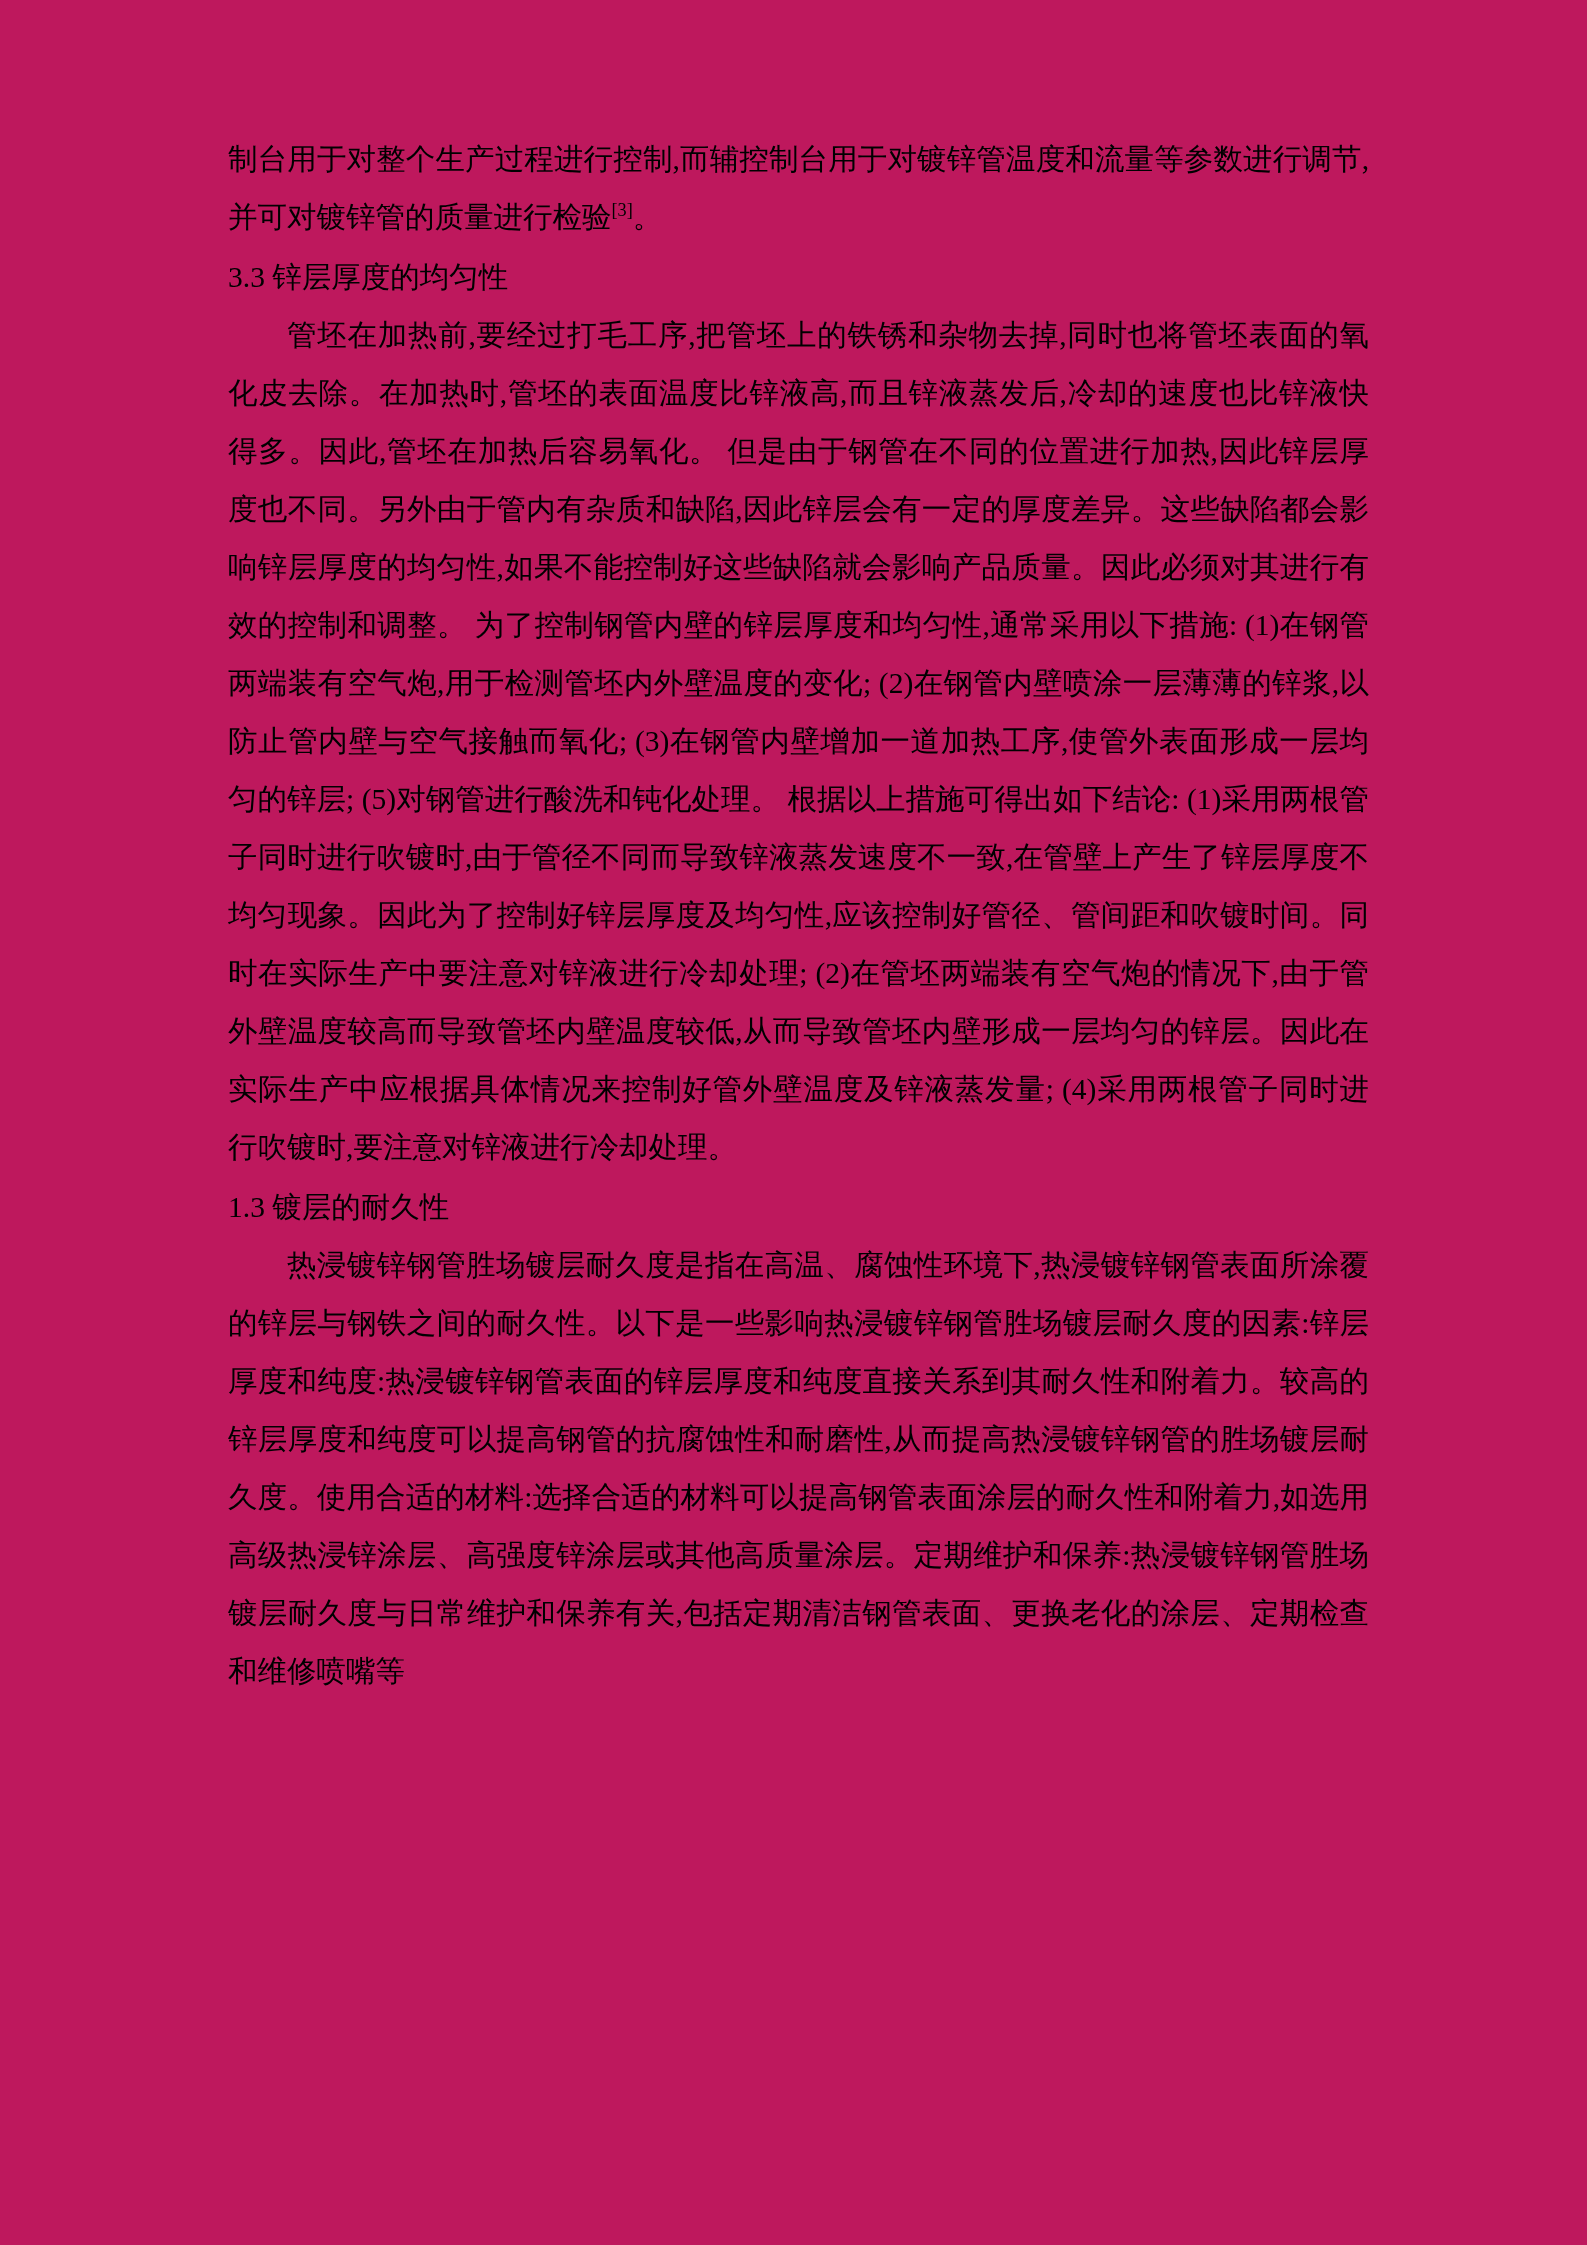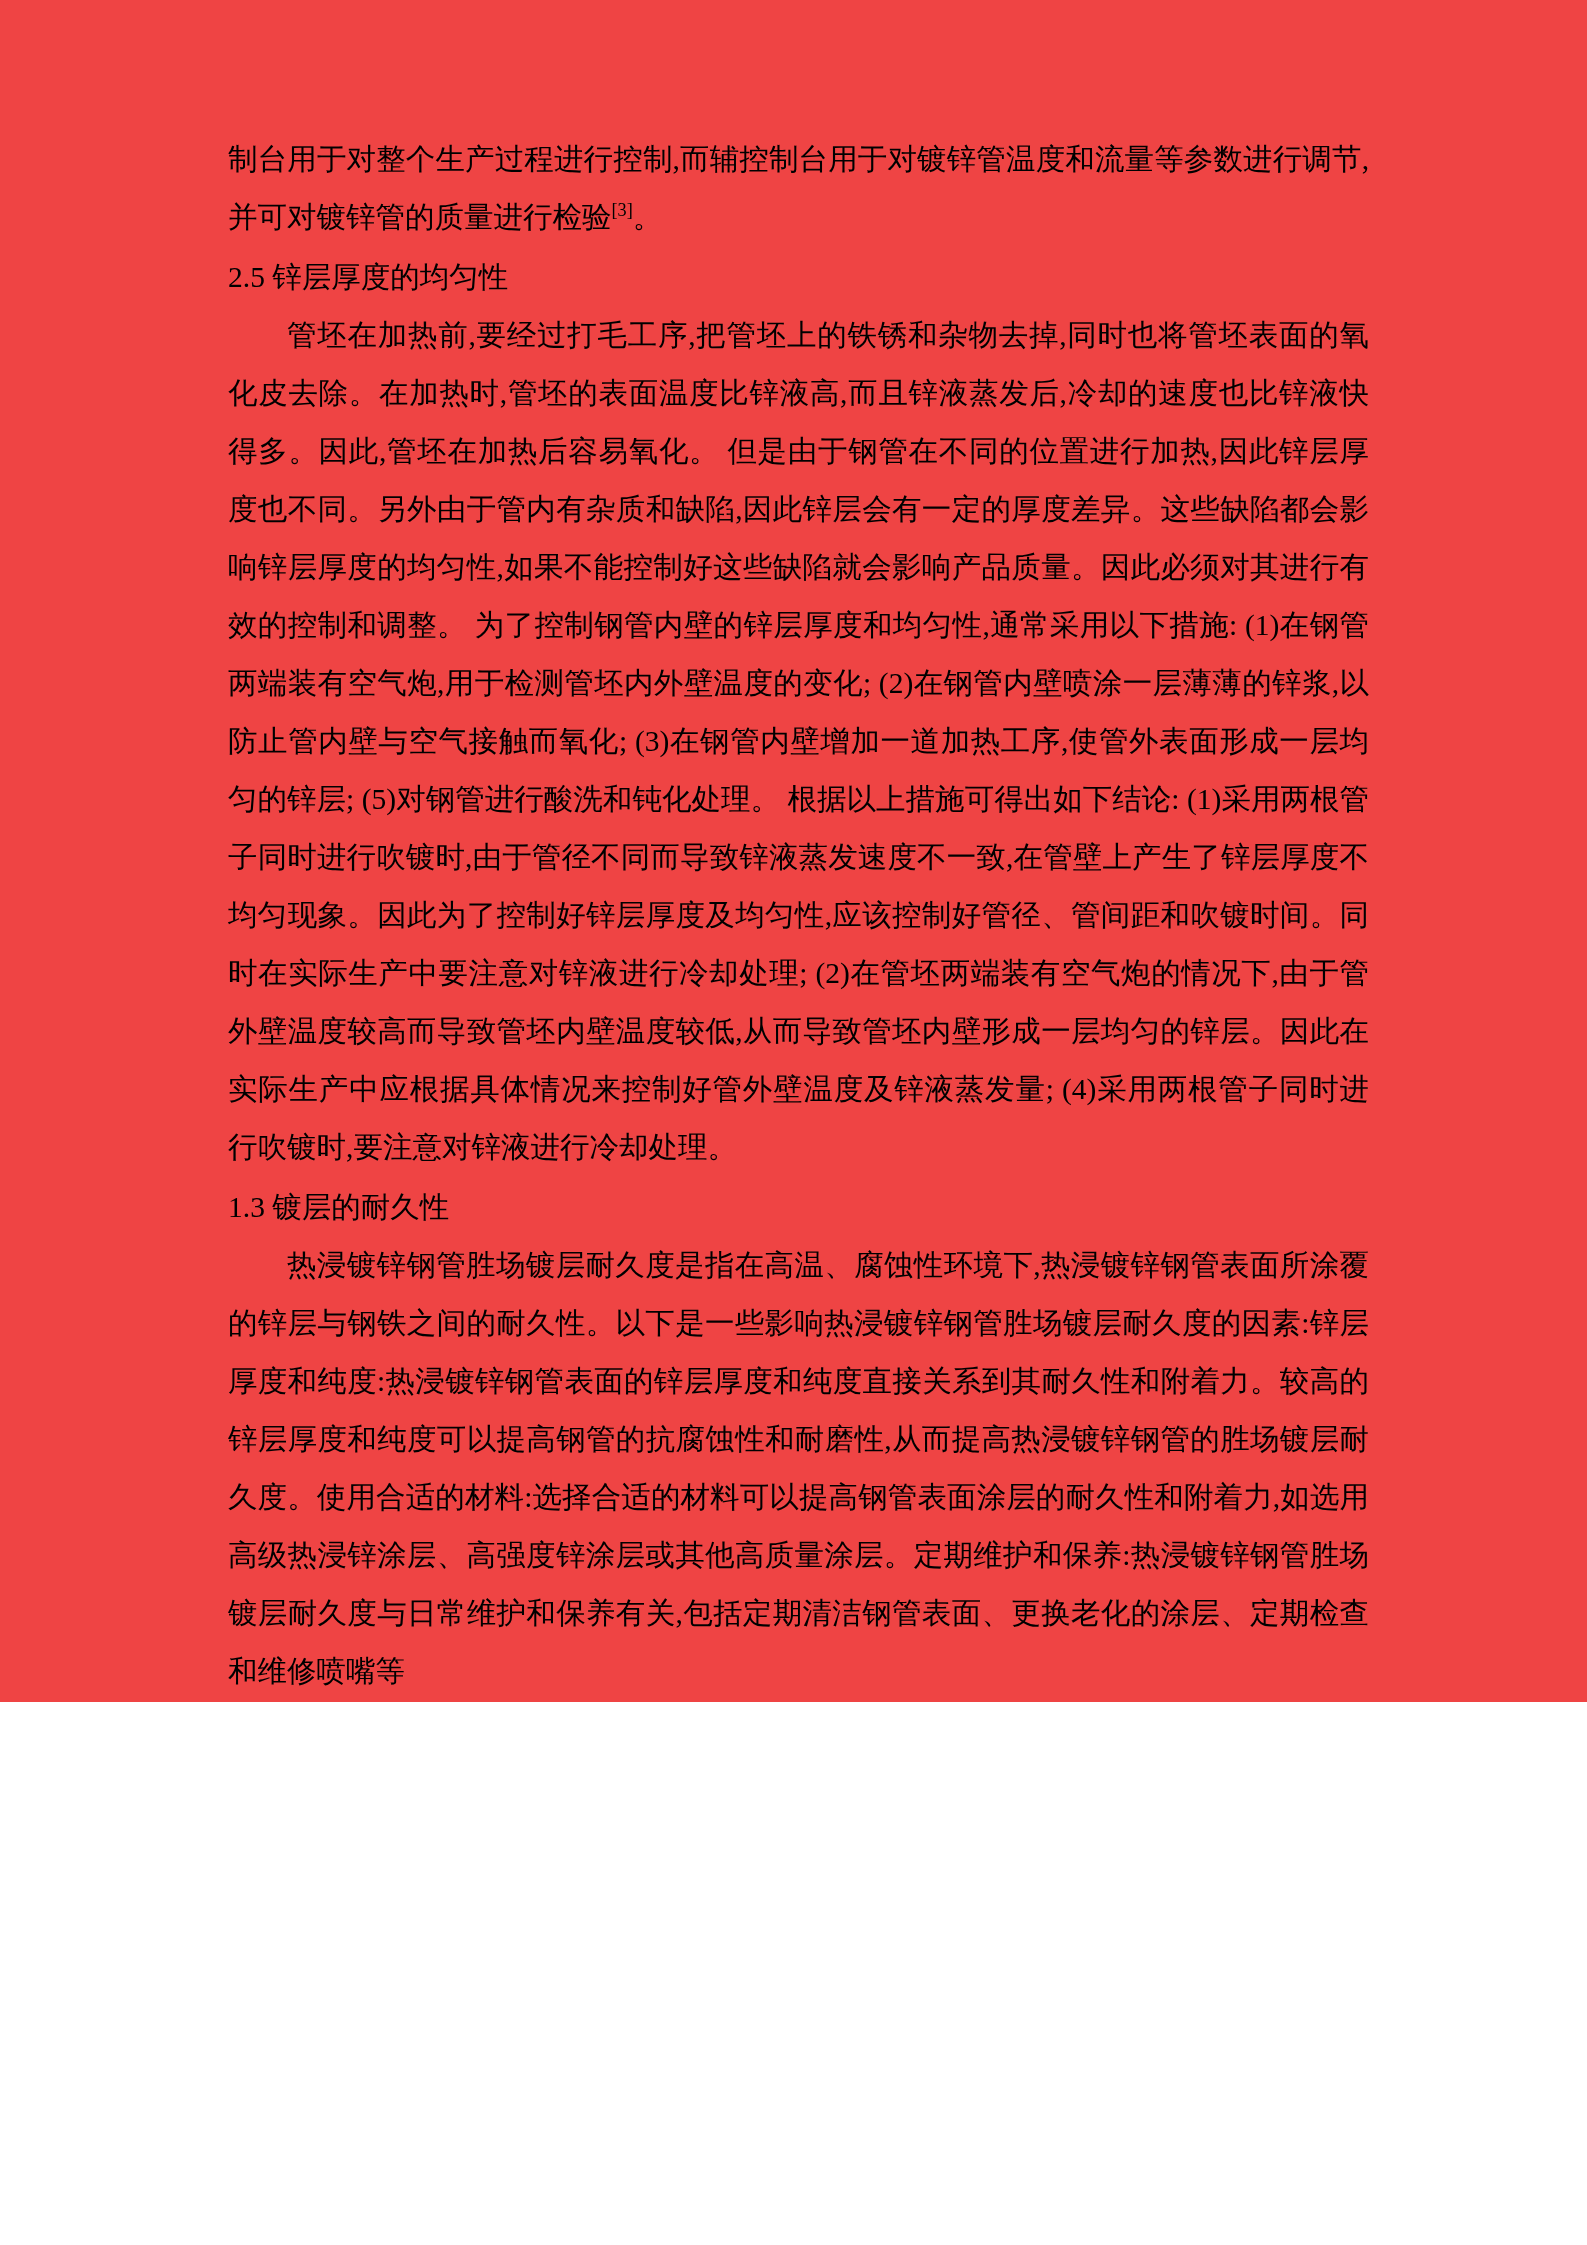--- a/index.html
+++ b/index.html
@@ -11,23 +11,23 @@
     width: 1587px;
     height: 2245px;
     font-family: "Liberation Serif", "DejaVu Serif", serif;
     color: #000000;
     position: relative;
     overflow: hidden;
   }
   .page {
     box-sizing: border-box;
     width: 1587px;
-    height: 1702px;
+    height: 2245px;
     padding: 130px 218px 40px 228px;
-    background: #ef4444;
+    background: #be185d;
   }
   .doc-body {
     font-size: 29.5px;
     line-height: 58px;
     text-align: justify;
     text-justify: inter-ideograph;
   }
   p {
     margin: 0;
     padding: 0;
@@ -49,21 +49,21 @@
   }
 </style>
 </head>
 <body>
 
 <div class="page">
   <div class="doc-body">
 
     <p class="para-noindent"><span>制台用于对整个生产过程进行控制,而辅控制台用于对镀锌管温度和流量等参数进行调节,并可对镀锌管的质量进行检验</span><sup>[3]</sup><span>。</span></p>
 
-    <p class="heading">2.5 锌层厚度的均匀性</p>
+    <p class="heading">3.3 锌层厚度的均匀性</p>
 
     <p class="para">管坯在加热前,要经过打毛工序,把管坯上的铁锈和杂物去掉,同时也将管坯表面的氧化皮去除。在加热时,管坯的表面温度比锌液高,而且锌液蒸发后,冷却的速度也比锌液快得多。因此,管坯在加热后容易氧化。 但是由于钢管在不同的位置进行加热,因此锌层厚度也不同。另外由于管内有杂质和缺陷,因此锌层会有一定的厚度差异。这些缺陷都会影响锌层厚度的均匀性,如果不能控制好这些缺陷就会影响产品质量。因此必须对其进行有效的控制和调整。 为了控制钢管内壁的锌层厚度和均匀性,通常采用以下措施: (1)在钢管两端装有空气炮,用于检测管坯内外壁温度的变化; (2)在钢管内壁喷涂一层薄薄的锌浆,以防止管内壁与空气接触而氧化; (3)在钢管内壁增加一道加热工序,使管外表面形成一层均匀的锌层; (5)对钢管进行酸洗和钝化处理。 根据以上措施可得出如下结论: (1)采用两根管子同时进行吹镀时,由于管径不同而导致锌液蒸发速度不一致,在管壁上产生了锌层厚度不均匀现象。因此为了控制好锌层厚度及均匀性,应该控制好管径、管间距和吹镀时间。同时在实际生产中要注意对锌液进行冷却处理; (2)在管坯两端装有空气炮的情况下,由于管外壁温度较高而导致管坯内壁温度较低,从而导致管坯内壁形成一层均匀的锌层。因此在实际生产中应根据具体情况来控制好管外壁温度及锌液蒸发量; (4)采用两根管子同时进行吹镀时,要注意对锌液进行冷却处理。</p>
 
     <p class="heading">1.3 镀层的耐久性</p>
 
     <p class="para">热浸镀锌钢管胜场镀层耐久度是指在高温、腐蚀性环境下,热浸镀锌钢管表面所涂覆的锌层与钢铁之间的耐久性。以下是一些影响热浸镀锌钢管胜场镀层耐久度的因素:锌层厚度和纯度:热浸镀锌钢管表面的锌层厚度和纯度直接关系到其耐久性和附着力。较高的锌层厚度和纯度可以提高钢管的抗腐蚀性和耐磨性,从而提高热浸镀锌钢管的胜场镀层耐久度。使用合适的材料:选择合适的材料可以提高钢管表面涂层的耐久性和附着力,如选用高级热浸锌涂层、高强度锌涂层或其他高质量涂层。定期维护和保养:热浸镀锌钢管胜场镀层耐久度与日常维护和保养有关,包括定期清洁钢管表面、更换老化的涂层、定期检查和维修喷嘴等</p>
 
   </div>
 </div>
 

